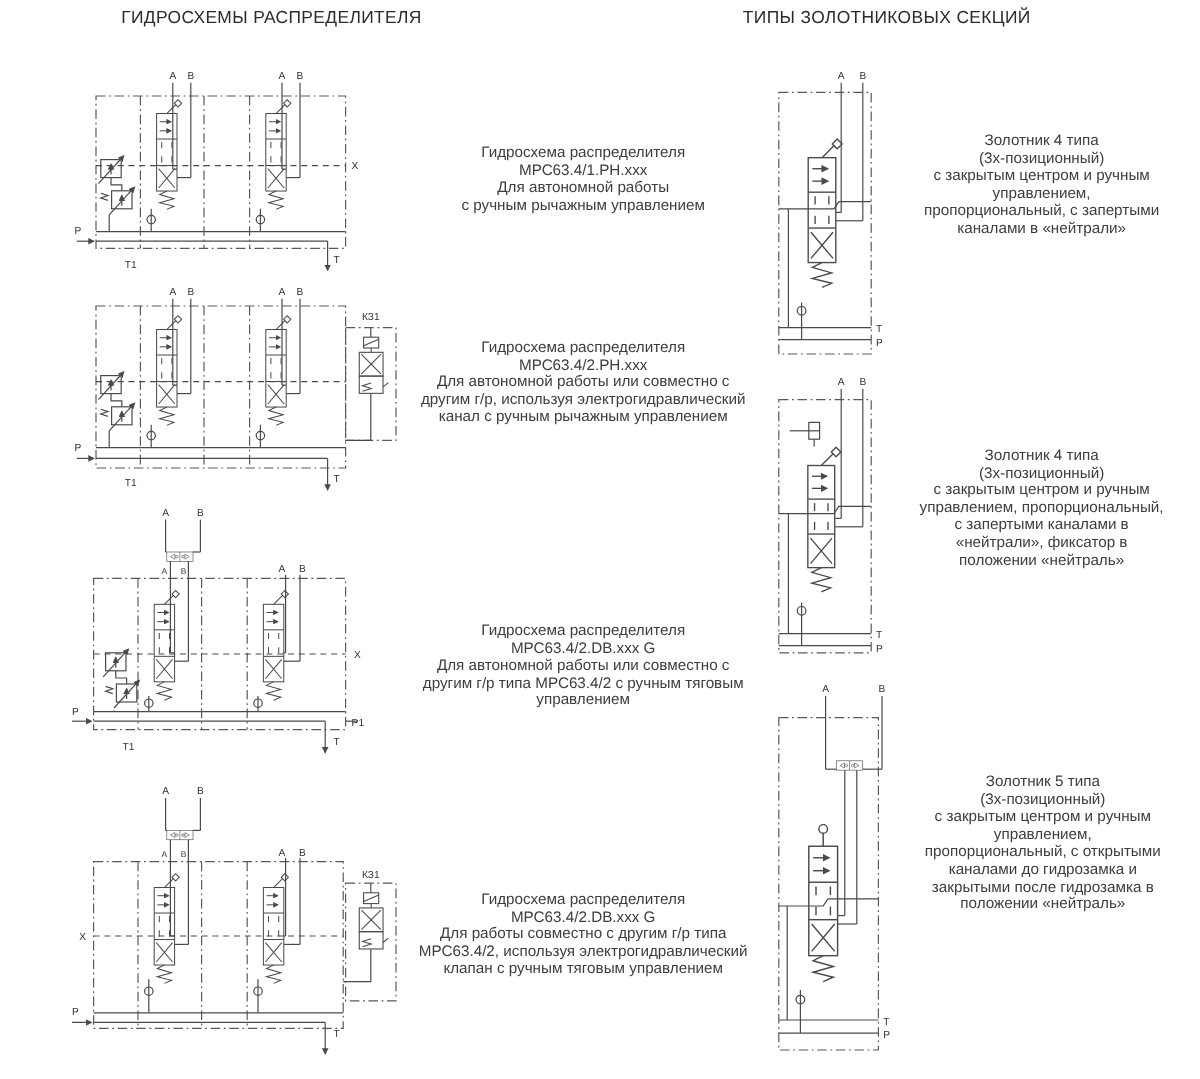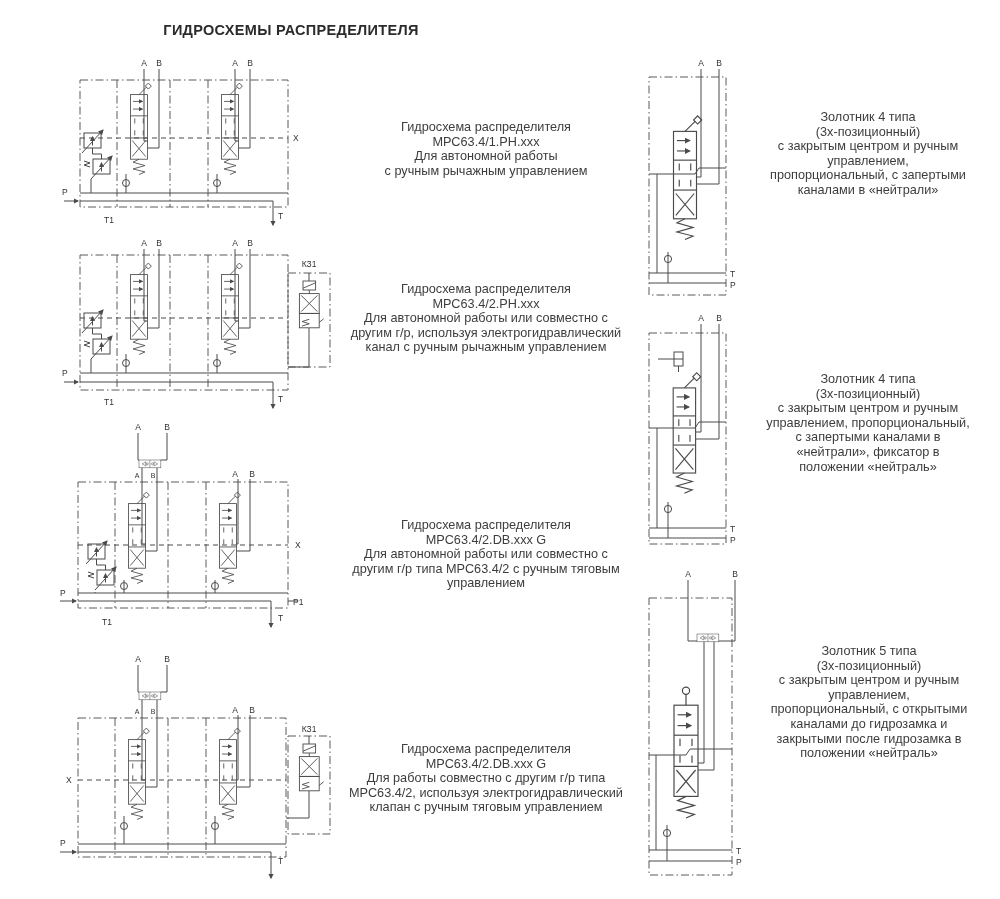--- a/index.html
+++ b/index.html
@@ -1,36 +1,37 @@
 <!DOCTYPE html>
 <html><head>
 <meta charset="utf-8">
 <style>
   html,body{margin:0;padding:0;background:#fff;}
   .page{position:relative;width:1000px;height:899px;background:#fff;overflow:hidden;
         font-family:"Liberation Sans",sans-serif;}
-  .title{position:absolute;top:6px;margin:16px;font-size:14.5px;font-weight:bold;
-         color:#2b2b2b;text-align:center;letter-spacing:.3px;white-space:pre;}
+  .title{position:absolute;top:6px;margin:1px;font-size:14.5px;font-weight:normal;
+         color:#2b2b2b;letter-spacing:.3px;white-space:pre;}
   .title.left{left:100px;width:350px;}
   .title.right{left:618px;width:355px;}
   .desc{position:absolute;font-size:12.7px;line-height:14.6px;color:#3d3d3d;
         text-align:center;white-space:pre-line;}
   svg.diag{position:absolute;overflow:visible;}
   .ln{fill:none;stroke:#4a4a4a;stroke-width:1;}
   .dashdot{fill:none;stroke:#5a5a5a;stroke-width:1;stroke-dasharray:8 3 1.5 3;}
   .dash{fill:none;stroke:#4a4a4a;stroke-width:1;stroke-dasharray:5 4;}
   svg text{font-family:"Liberation Sans",sans-serif;font-size:8.5px;fill:#333;}
   svg text.sm{font-size:7px;}
 </style>
 </head>
 <body>
 
 <div class="page">
 
   <h1 class="title left">ГИДРОСХЕМЫ РАСПРЕДЕЛИТЕЛЯ</h1>
+  <h1 class="title right">ТИПЫ ЗОЛОТНИКОВЫХ СЕКЦИЙ</h1>
 
   <svg width="0" height="0" style="position:absolute">
     <defs>
       <marker id="arr" viewBox="0 0 10 10" refX="8" refY="5" markerWidth="5.5" markerHeight="5.5" orient="auto-start-reverse">
         <path d="M0,0 L10,5 L0,10 z" fill="#4a4a4a"></path>
       </marker>
       <g id="spoolbody" stroke="#4a4a4a" fill="none" stroke-width="1">
         <rect x="10" y="16" width="20" height="76"></rect>
         <line x1="10" y1="41" x2="30" y2="41"></line>
         <line x1="10" y1="67" x2="30" y2="67"></line>

